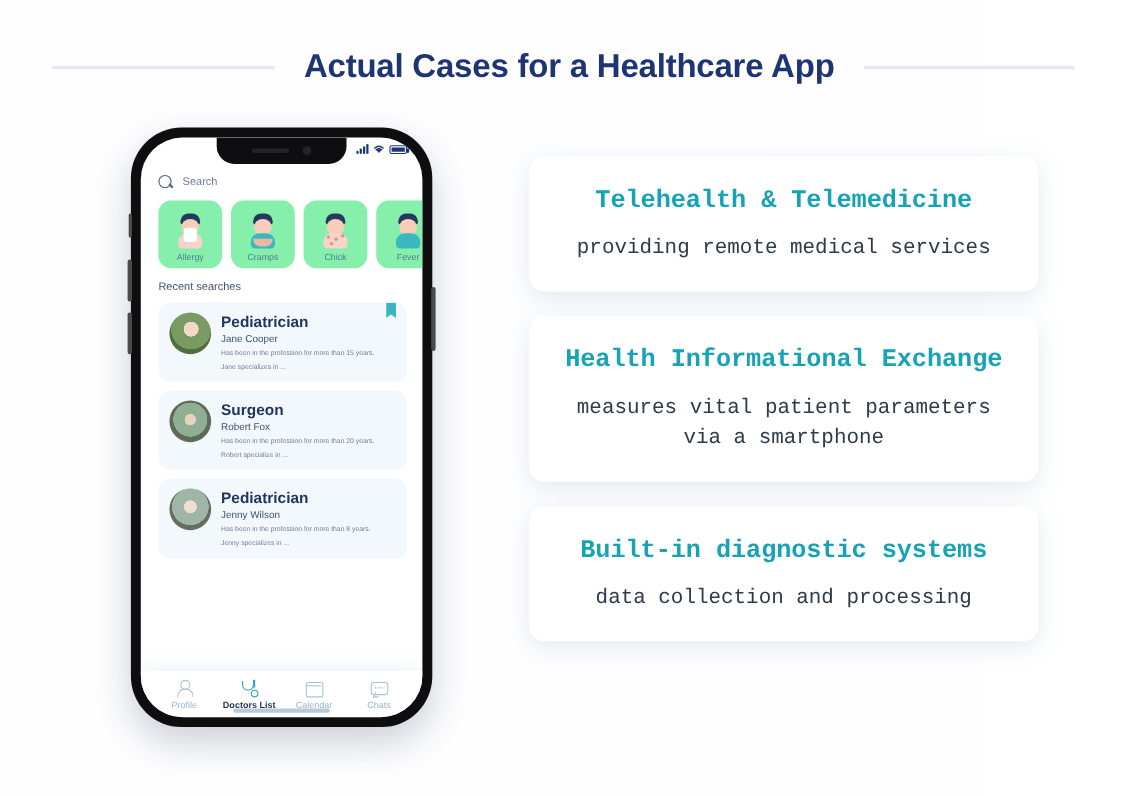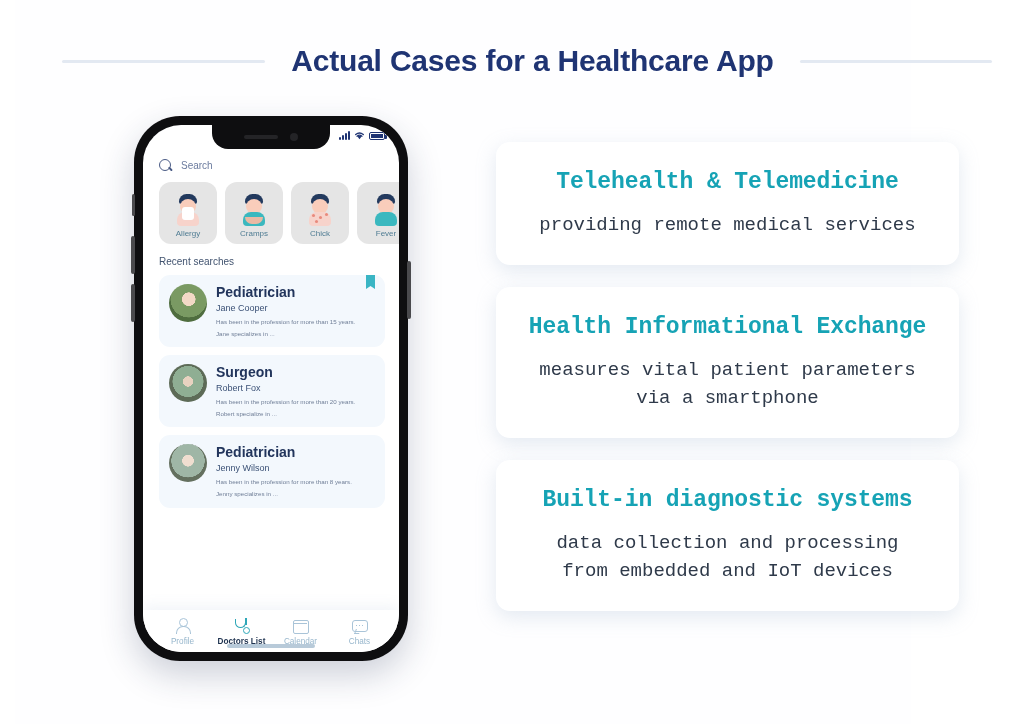--- a/index.html
+++ b/index.html
@@ -2,21 +2,21 @@
 <html><head>
 <meta charset="utf-8">
 <style>
   * { box-sizing: border-box; margin: 0; padding: 0; }
   html, body {
     width: 1024px; height: 724px;
     background: #ffffff;
     font-family: "Liberation Sans", sans-serif;
     overflow: hidden;
   }
-  .page { position: relative; width: 896px; height: 724px; background: #fefeff; margin-left: 15px; }
+  .page { position: relative; width: 896px; height: 724px; background: #fefeff; }
 
   
   .header {
     position: absolute; top: 40px; left: 0; width: 1024px; height: 42px;
     display: flex; align-items: center; justify-content: center; gap: 26px;
   }
   .rule { height: 3px; background: #e3e9f2; border-radius: 2px; }
   .rule.left  { width: 203px; }
   .rule.right { width: 192px; }
   .page-title {
@@ -83,21 +83,21 @@
   }
   .search-ico::after {
     content:""; position:absolute; left:8.5px; top:9px; width:5px; height:1.6px;
     background:#4a5b85; transform: rotate(45deg); border-radius:1px;
   }
   .search-text { font-size: 10px; color: #6b7b9e; }
 
   
   .symptoms { display: flex; gap: 8px; padding: 0 0 0 16px; overflow: hidden; }
   .sym {
-    flex: none; width: 58px; height: 62px; background: #e5e5e5; border-radius: 12px;
+    flex: none; width: 58px; height: 62px; background: #86efac; border-radius: 12px;
     display: flex; flex-direction: column; align-items: center; justify-content: flex-end;
     padding-bottom: 6px;
   }
   .sym .face { width: 36px; height: 34px; position: relative; margin-bottom: 2px; }
   .hair { position:absolute; left:9px; top:1px; width:18px; height:10px;
           background:#233a5e; border-radius:9px 9px 3px 3px; }
   .head { position:absolute; left:10px; top:6px; width:16px; height:15px;
           background:#f9cdbb; border-radius:50%; }
   .body-t{ position:absolute; left:7px; top:19px; width:22px; height:14px;
           background:#3ab8bf; border-radius:8px 8px 4px 4px; }
@@ -352,17 +352,16 @@
       <div class="info-body">providing remote medical services</div>
     </div>
     <div class="info-card">
       <div class="info-title">Health Informational Exchange</div>
       <div class="info-body">measures vital patient parameters</div>
       <div class="info-body">via a smartphone</div>
     </div>
     <div class="info-card">
       <div class="info-title">Built-in diagnostic systems</div>
       <div class="info-body">data collection and processing</div>
-      <div class="info-body">from embedded and IoT devices</div>
     </div>
   </div>
 
 </div>
 
 </body></html>

